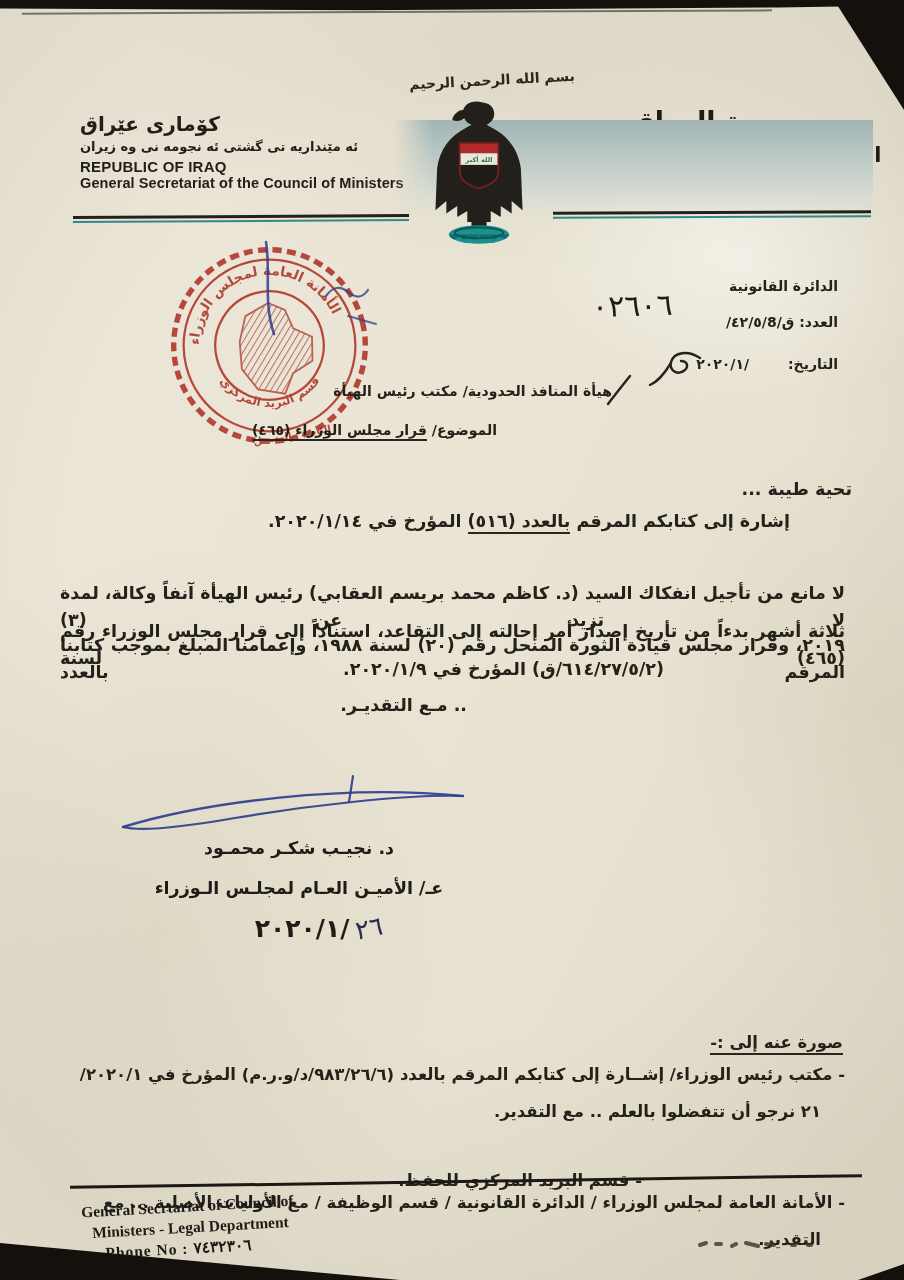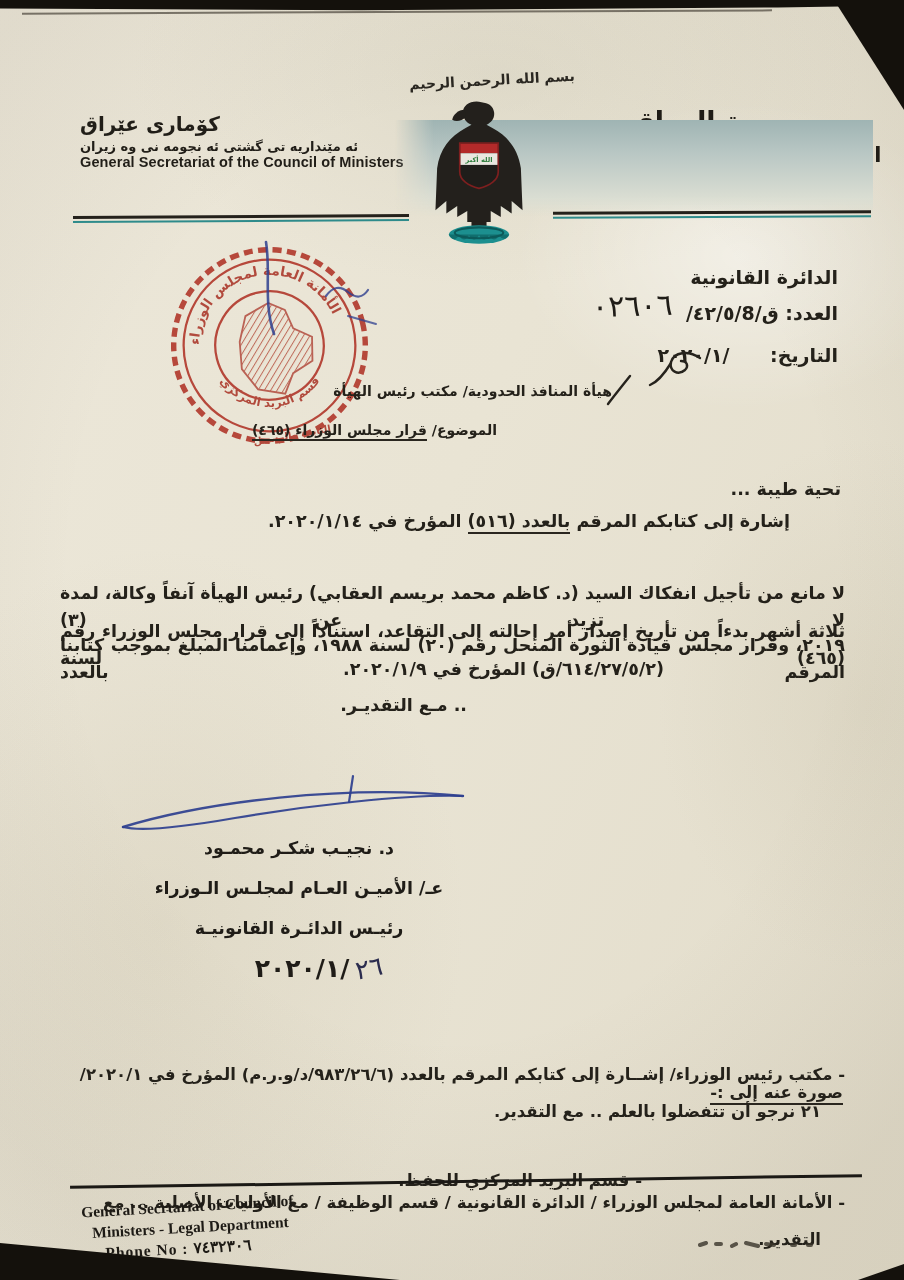--- a/index.html
+++ b/index.html
@@ -37,21 +37,21 @@
   .bismillah{font-size:14px;font-weight:700;color:#2a2721;direction:rtl;transform:rotate(-3deg);letter-spacing:-1px;}
   .rule{height:7px;}
   .rule .r1{height:3px;background:#24211b;}
   .rule .r2{height:2px;background:#2e8b8b;margin-top:2px;}
   .band{
     background:linear-gradient(to bottom,#9fb4b3 0%,#b9c7c4 35%,#d9ddd2 80%,rgba(233,228,214,0) 100%);
     -webkit-mask-image:linear-gradient(to right, transparent 0%, #000 8%, #000 100%);
     mask-image:linear-gradient(to right, transparent 0%, #000 8%, #000 100%);
   }
   
-  .refline{font-size:19px;line-height:30px;}
+  .refline{font-size:14px;line-height:30px;margin-top:9px;}
   .hand-num{font-size:30px;letter-spacing:9px;color:#1f1c17;transform:rotate(-1.5deg);font-weight:400;direction:ltr;}
   
   .bodyline{font-size:17.5px;line-height:27px;}
   .just{text-align:justify;text-align-last:justify;margin-top:34px;}
   .addr{font-size:14px;}
   .cc{font-size:16.5px;line-height:37px;}
   .hang{padding-right:24px;text-indent:-24px;}
   
   .sig{line-height:40px;font-size:17.5px;text-align:center;direction:rtl;color:#1f1c17;font-weight:700;}
   .sig .date-printed{font-size:25px;margin-left:40px;}
@@ -68,20 +68,21 @@
 
 <div id="paper"></div>
 
 <div class="abs scanline" style="left:22px;top:11px;width:750px;height:2px;transform:rotate(-0.25deg);"></div>
 
 <div class="abs bismillah" style="left:402px;top:72px;width:180px;text-align:center;">بسم الله الرحمن الرحيم</div>
 
 <div class="abs hdr-left" style="left:80px;top:112px;">
   <div class="k1">کۆماری عێراق</div>
   <div class="k2">ئه مێنداریه تی گشتی ئه نجومه نی وه زیران</div>
+  <div class="e1">REPUBLIC OF IRAQ</div>
   <div class="e2">General Secretariat of the Council of Ministers</div>
 </div>
 
 <div class="abs hdr-right" style="left:585px;top:106px;">
   <div class="a1">جمهورية العراق</div>
   <div class="a2">الأمانة العامة لمجلس الوزراء</div>
 </div>
 
 <div class="abs band" style="left:395px;top:120px;width:478px;height:96px;"></div>
 
@@ -156,45 +157,44 @@
 </svg>
 
 <svg class="abs" style="left:606px;top:374px;" width="28" height="32" viewBox="0 0 28 32">
   <path d="M24,2 C16,12 8,22 2,30" fill="none" stroke="#26231d" stroke-width="2.4" stroke-linecap="round"></path>
 </svg>
 
 <div class="abs ar addr" style="right:292px;top:383px;">هيأة المنافذ الحدودية/ مكتب رئيس الهيأة</div>
 
 <div class="abs ar addr" style="right:407px;top:422px;"><span>الموضوع/ </span><span class="u">قرار مجلس الوزراء (٤٦٥)</span></div>
 
-<div class="abs ar bodyline" style="right:63px;top:476px;">تحية طيبة ...</div>
+<div class="abs ar bodyline" style="right:52px;top:476px;">تحية طيبة ...</div>
 
 <div class="abs ar bodyline" style="right:114px;top:508px;"><span>إشارة إلى كتابكم المرقم </span><span class="u">بالعدد (٥١٦)</span><span> المؤرخ في ٢٠٢٠/١/١٤.</span></div>
 
 <div class="abs ar bodyline just" style="right:59px;left:60px;top:546px;">لا مانع من تأجيل انفكاك السيد (د. كاظم محمد بريسم العقابي) رئيس الهيأة آنفاً وكالة، لمدة لا تزيد عن (٣)</div>
 <div class="abs ar bodyline just" style="right:59px;left:60px;top:584px;">ثلاثة أشهر بدءاً من تأريخ إصدار أمر إحالته إلى التقاعد، استناداً إلى قرار مجلس الوزراء رقم (٤٦٥) لسنة</div>
 <div class="abs ar bodyline just" style="right:59px;left:60px;top:598px;">٢٠١٩، وقرار مجلس قيادة الثورة المنحل رقم (٢٠) لسنة ١٩٨٨، وإعمامنا المبلغ بموجب كتابنا المرقم بالعدد</div>
 <div class="abs ar bodyline" style="right:240px;top:656px;">⁦(٦١٤/٢٧/٥/٢/ق)⁩ المؤرخ في ٢٠٢٠/١/٩.</div>
 
 <div class="abs ar bodyline" style="right:437px;top:692px;">.. مـع التقديـر.</div>
 
 <svg class="abs" style="left:115px;top:772px;" width="358" height="70" viewBox="0 0 358 70">
   <path d="M8,55 C90,30 230,12 348,24" fill="none" stroke="#2e3f8f" stroke-width="2.4" stroke-linecap="round" opacity=".92"></path>
   <path d="M348,24 C292,22 190,34 120,46 C80,53 28,60 8,55" fill="none" stroke="#2e3f8f" stroke-width="2.2" stroke-linecap="round" opacity=".92"></path>
   <path d="M238,4 L234,30" fill="none" stroke="#2e3f8f" stroke-width="2.2" stroke-linecap="round" opacity=".92"></path>
 </svg>
 
 <div class="abs sig" style="left:118px;top:828px;width:362px;">
   <div>د. نجيـب شكـر محمـود</div>
   <div>عـ/ الأميـن العـام لمجلـس الـوزراء</div>
-  <div>رئيـس الدائـرة القانونيـة</div>
   <div><span class="hand-day">٢٦</span><span class="date-printed">⁦٢٠٢٠/١/⁩</span></div>
 </div>
 
-<div class="abs ar cc" style="right:61px;top:1074px;"><span class="u">صورة عنه إلى :-</span></div>
+<div class="abs ar cc" style="right:61px;top:1024px;"><span class="u">صورة عنه إلى :-</span></div>
 
 <div class="abs ar cc hang" style="right:59px;left:66px;top:1056px;">-   مكتب رئيس الوزراء/ إشــارة إلى كتابكم المرقم بالعدد ⁦(٩٨٣/٢٦/٦/د/و.ر.م)⁩ المؤرخ في ⁦٢٠٢٠/١/ ٢١⁩ نرجو أن تتفضلوا بالعلم .. مع التقدير.</div>
 <div class="abs ar cc hang" style="right:59px;left:66px;top:1184px;">-   الأمانة العامة لمجلس الوزراء / الدائرة القانونية / قسم الوظيفة / مع الأوليات الأصلية ... مع التقدير.</div>
 <div class="abs ar cc" style="right:262px;top:1162px;">-   قسم البريد المركزي للحفظ.</div>
 
 <div class="abs" style="left:70px;top:1180px;width:792px;height:3px;background:#1b1915;transform:rotate(-0.85deg);"></div>
 
 <div class="abs footer-en" style="left:82px;top:1192px;width:340px;">
   <div class="f1">General Secrtariat of Council of</div>
   <div class="f2">Ministers -  Legal Department</div>

